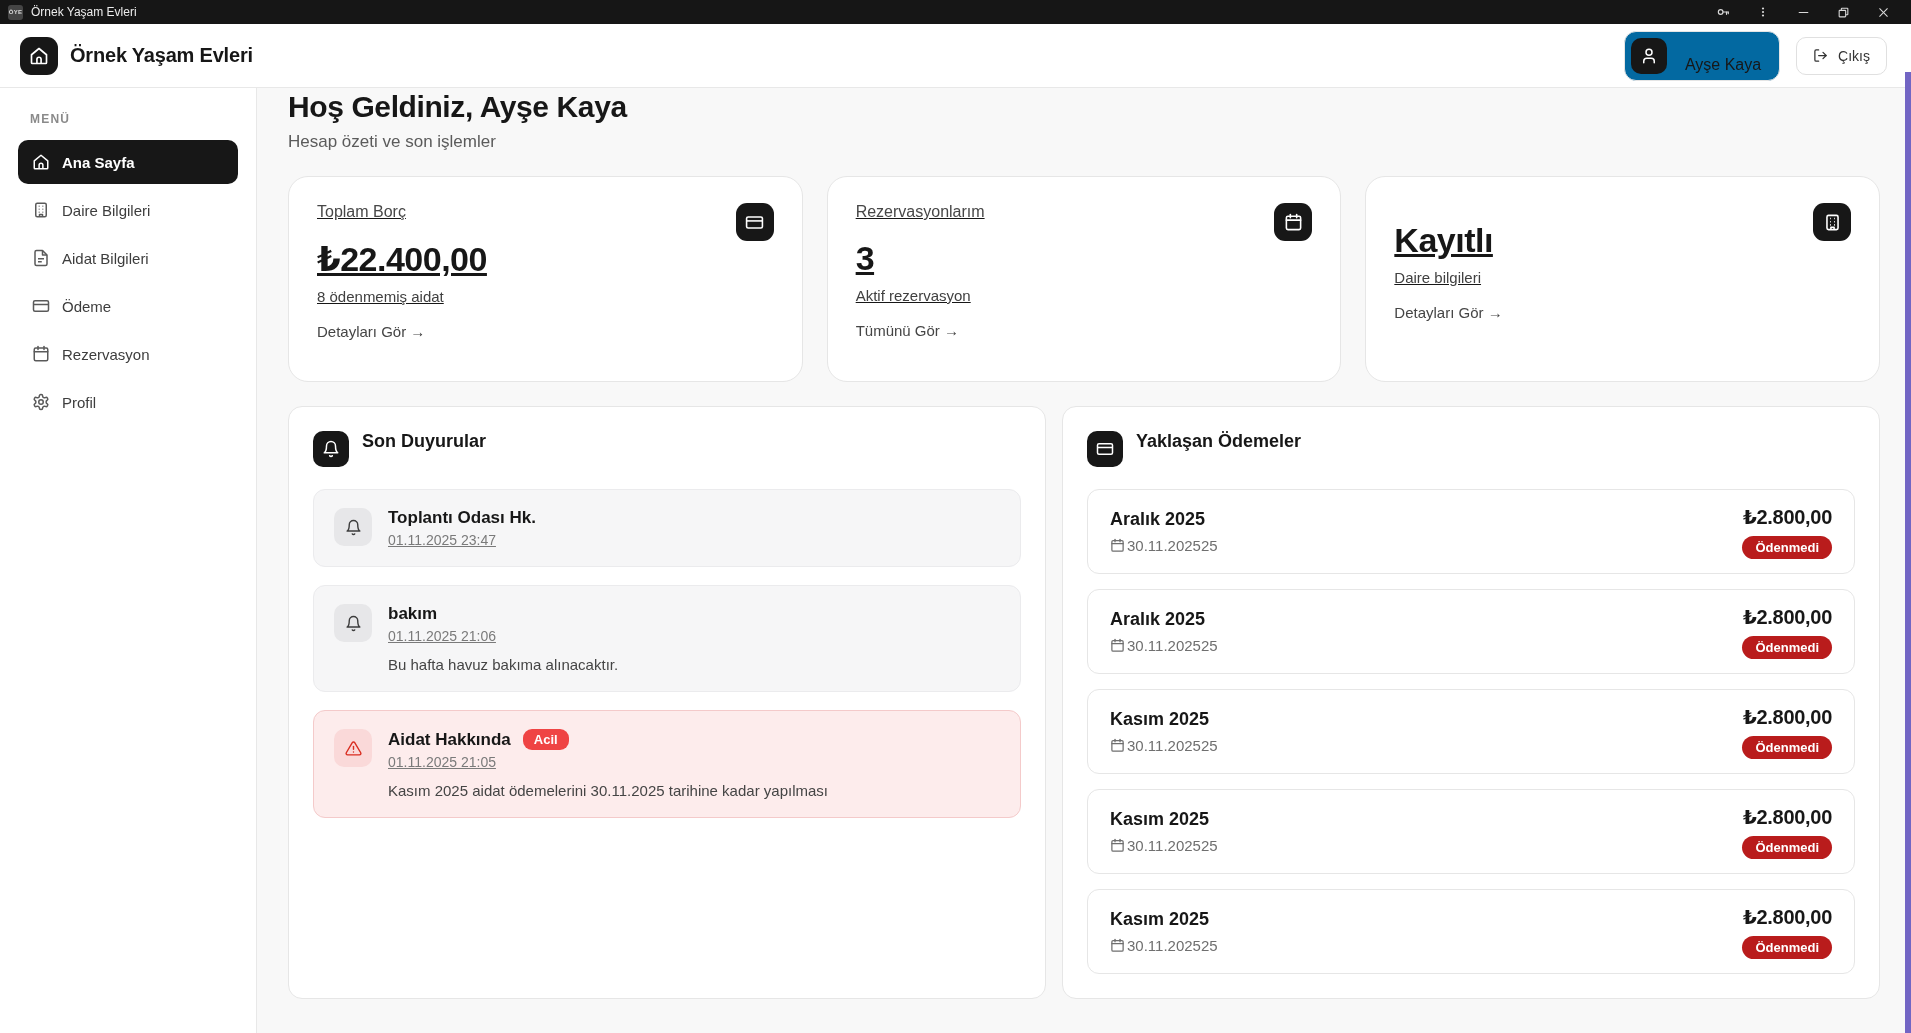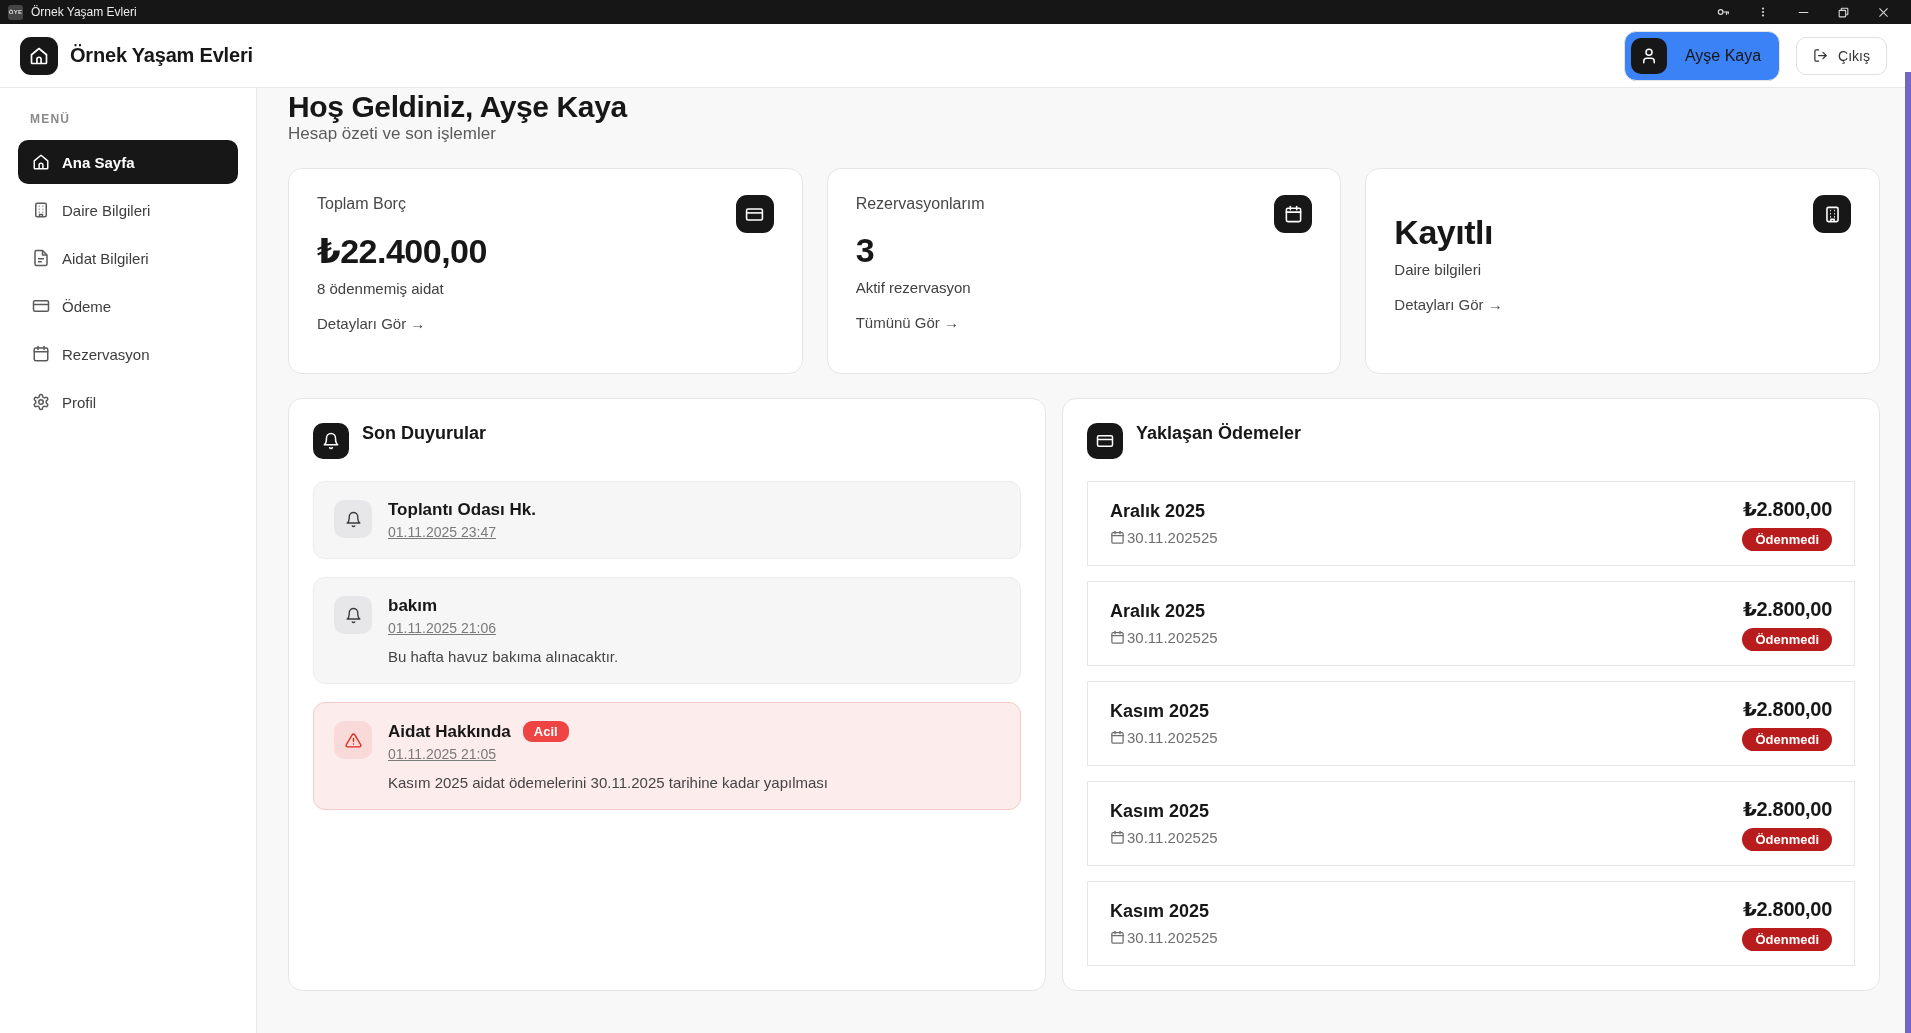--- a/index.html
+++ b/index.html
@@ -33,22 +33,22 @@
     padding: 0 24px 0 20px;
   }
   .brand { display: flex; align-items: center; gap: 12px; }
   .brand-logo {
     width: 38px; height: 38px; background: #171717; border-radius: 11px;
     display: flex; align-items: center; justify-content: center; color: #fff;
   }
   .brand-name { font-size: 20px; font-weight: 700; letter-spacing: -0.2px; }
   .header-right { display: flex; align-items: center; gap: 16px; }
   .user-chip {
-    display: flex; align-items: center; gap: 18px; border: 1px solid #e5e5e5;
-    border-radius: 12px; padding: 6px 18px 6px 6px; background: #3b82f6; cursor: pointer;
+    display: flex; align-items: flex-end; gap: 18px; border: 1px solid #e5e5e5;
+    border-radius: 12px; padding: 6px 18px 6px 6px; background: #0369a1; cursor: pointer;
   }
   .user-avatar {
     width: 36px; height: 36px; background: #171717; border-radius: 10px;
     display: flex; align-items: center; justify-content: center; color: #fff;
   }
   .user-name { font-size: 16px; font-weight: 500; }
   .logout-btn {
     display: flex; align-items: center; gap: 10px; border: 1px solid #e0e0e0;
     border-radius: 10px; padding: 10px 16px; background: #fff; font-size: 14px;
     color: #333; cursor: pointer; font-family: inherit;
@@ -68,27 +68,27 @@
     display: flex; align-items: center; gap: 12px; height: 44px;
     padding: 0 14px; border-radius: 10px; margin-bottom: 4px;
     font-size: 15px; color: #3d3d3d; cursor: pointer;
   }
   .side-item .s-icon { color: #5a5a5a; display: flex; }
   .side-item.active { background: #171717; color: #fff; font-weight: 600; }
   .side-item.active .s-icon { color: #fff; }
 
   .main { flex: 1; padding: 2px 31px 0 31px; overflow: hidden; }
   .page-title { font-size: 30px; font-weight: 700; letter-spacing: -0.4px; margin-top: 0; }
-  .page-subtitle { font-size: 17px; color: #5b5b5b; }
+  .page-subtitle { font-size: 17px; color: #5b5b5b; margin-top: 8px; }
 
   
   .stat-grid { display: grid; grid-template-columns: repeat(3, 1fr); gap: 24px; margin-top: 24px; }
   .stat-card {
-    background: #fff; border: 1px solid #e6e6e6; border-radius: 14px;
-    padding: 26px 28px; position: relative; height: 206px;
+    background: #fff; border: 1px solid #e6e6e6; border-radius: 20px;
+    padding: 26px 28px; position: relative; height: 206px; text-decoration: underline;
   }
   .stat-label { font-size: 16px; color: #474747; }
   .stat-icon {
     position: absolute; top: 26px; right: 28px; width: 38px; height: 38px;
     background: #171717; border-radius: 11px; display: flex; align-items: center;
     justify-content: center; color: #fff;
   }
   .stat-value { font-size: 34px; font-weight: 700; letter-spacing: -0.5px; margin-top: 18px; }
   .stat-sub { font-size: 15px; color: #404040; margin-top: 9px; }
   .stat-link { font-size: 15px; color: #454545; margin-top: 18px; cursor: pointer; display: inline-block; }
@@ -123,21 +123,21 @@
   .ann-item.urgent { background: #fdecec; border-color: #f4caca; }
   .ann-item.urgent .ann-icon { background: #fad9d9; color: #d92d20; }
   .badge-acil {
     background: #ef4444; color: #fff; font-size: 13px; font-weight: 700;
     border-radius: 9px; padding: 4px 11px; line-height: 1;
   }
 
   
   .pay-item {
     display: flex; align-items: center; justify-content: space-between;
-    background: #fff; border: 1px solid #e6e6e6; border-radius: 0;
+    background: #fff; border: 1px solid #e6e6e6; border-radius: 12px;
     padding: 16px 22px; margin-bottom: 15px; height: 85px;
   }
   .pay-item:last-child { margin-bottom: 0; }
   .pay-month { font-size: 18px; font-weight: 700; }
   .pay-date { display: flex; align-items: center; gap: 2px; font-size: 15px; color: #6f6f6f; margin-top: 7px; }
   .pay-right { display: flex; flex-direction: column; align-items: flex-end; gap: 7px; }
   .pay-amount { font-size: 20px; font-weight: 700; letter-spacing: -0.3px; }
   .badge-status {
     background: #b91c1c; color: #fff; font-size: 13px; font-weight: 700;
     border-radius: 999px; padding: 5px 13px; line-height: 1;

